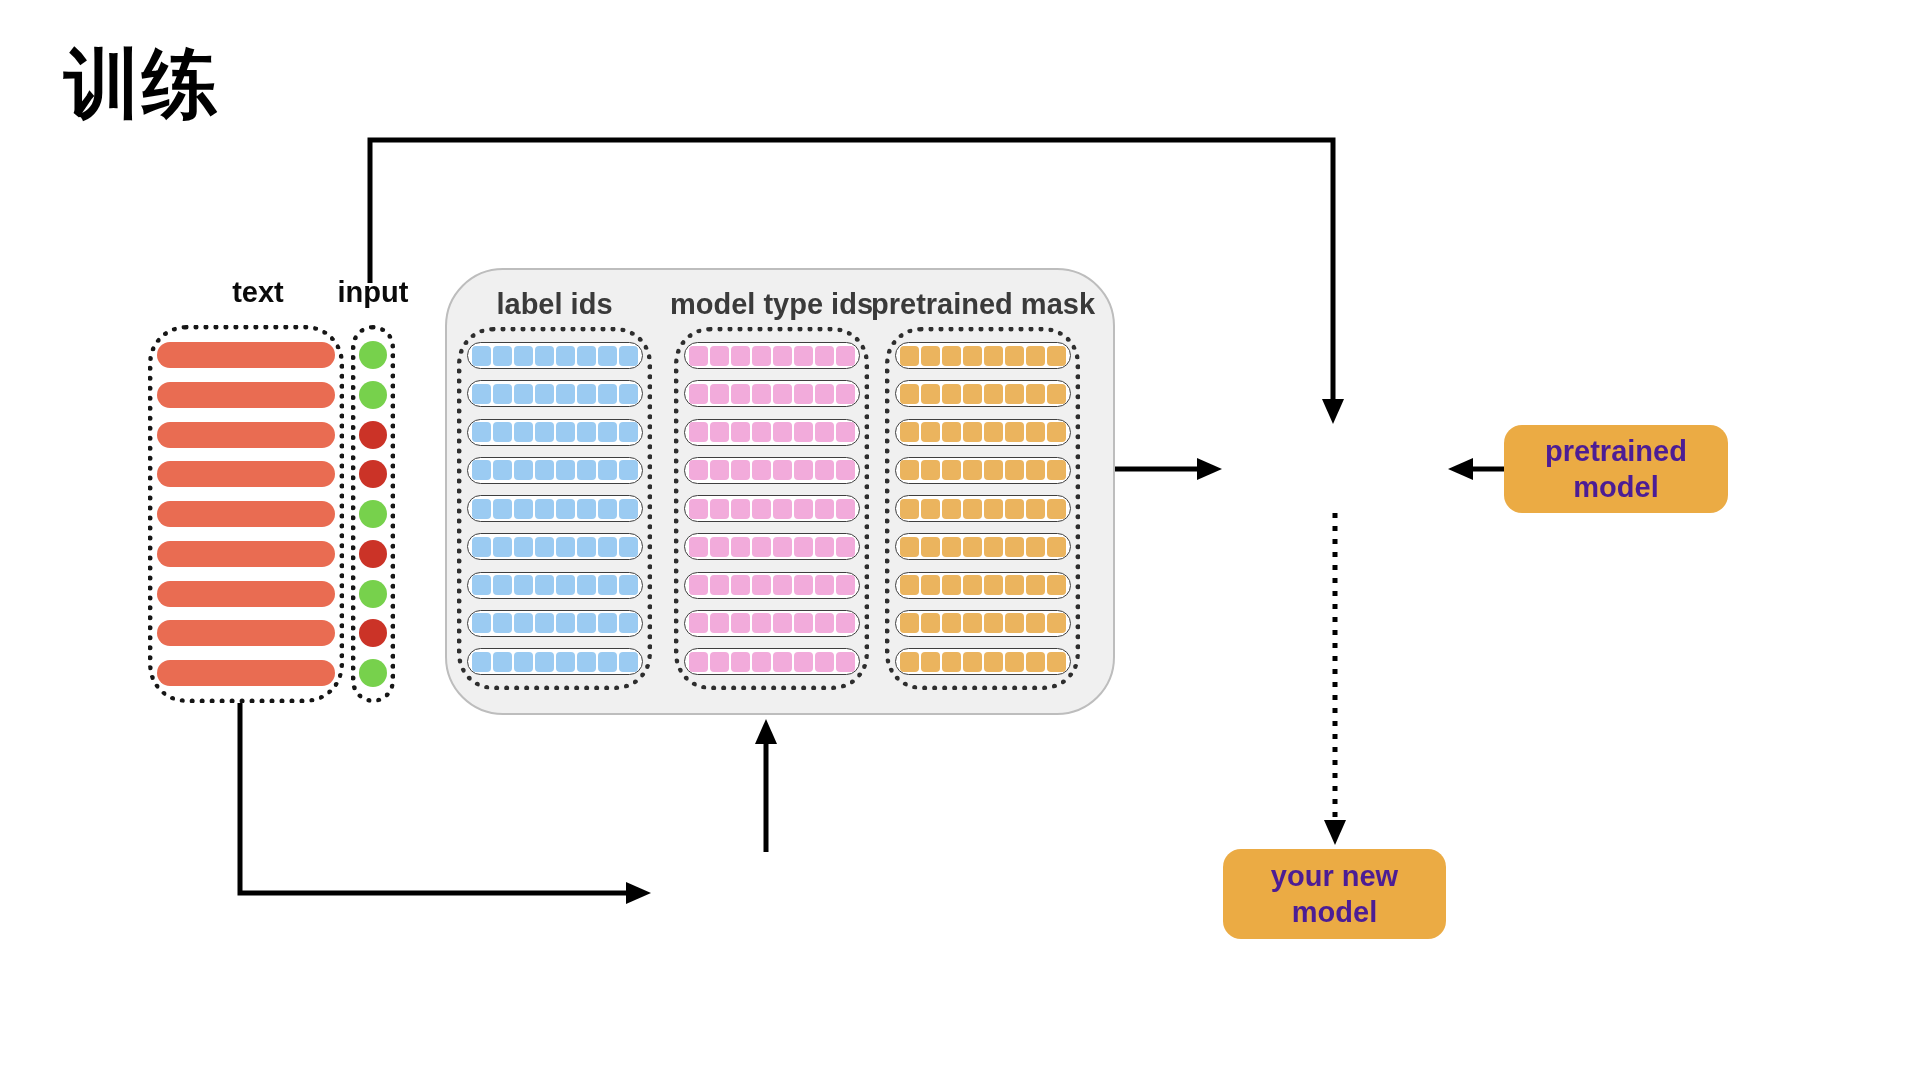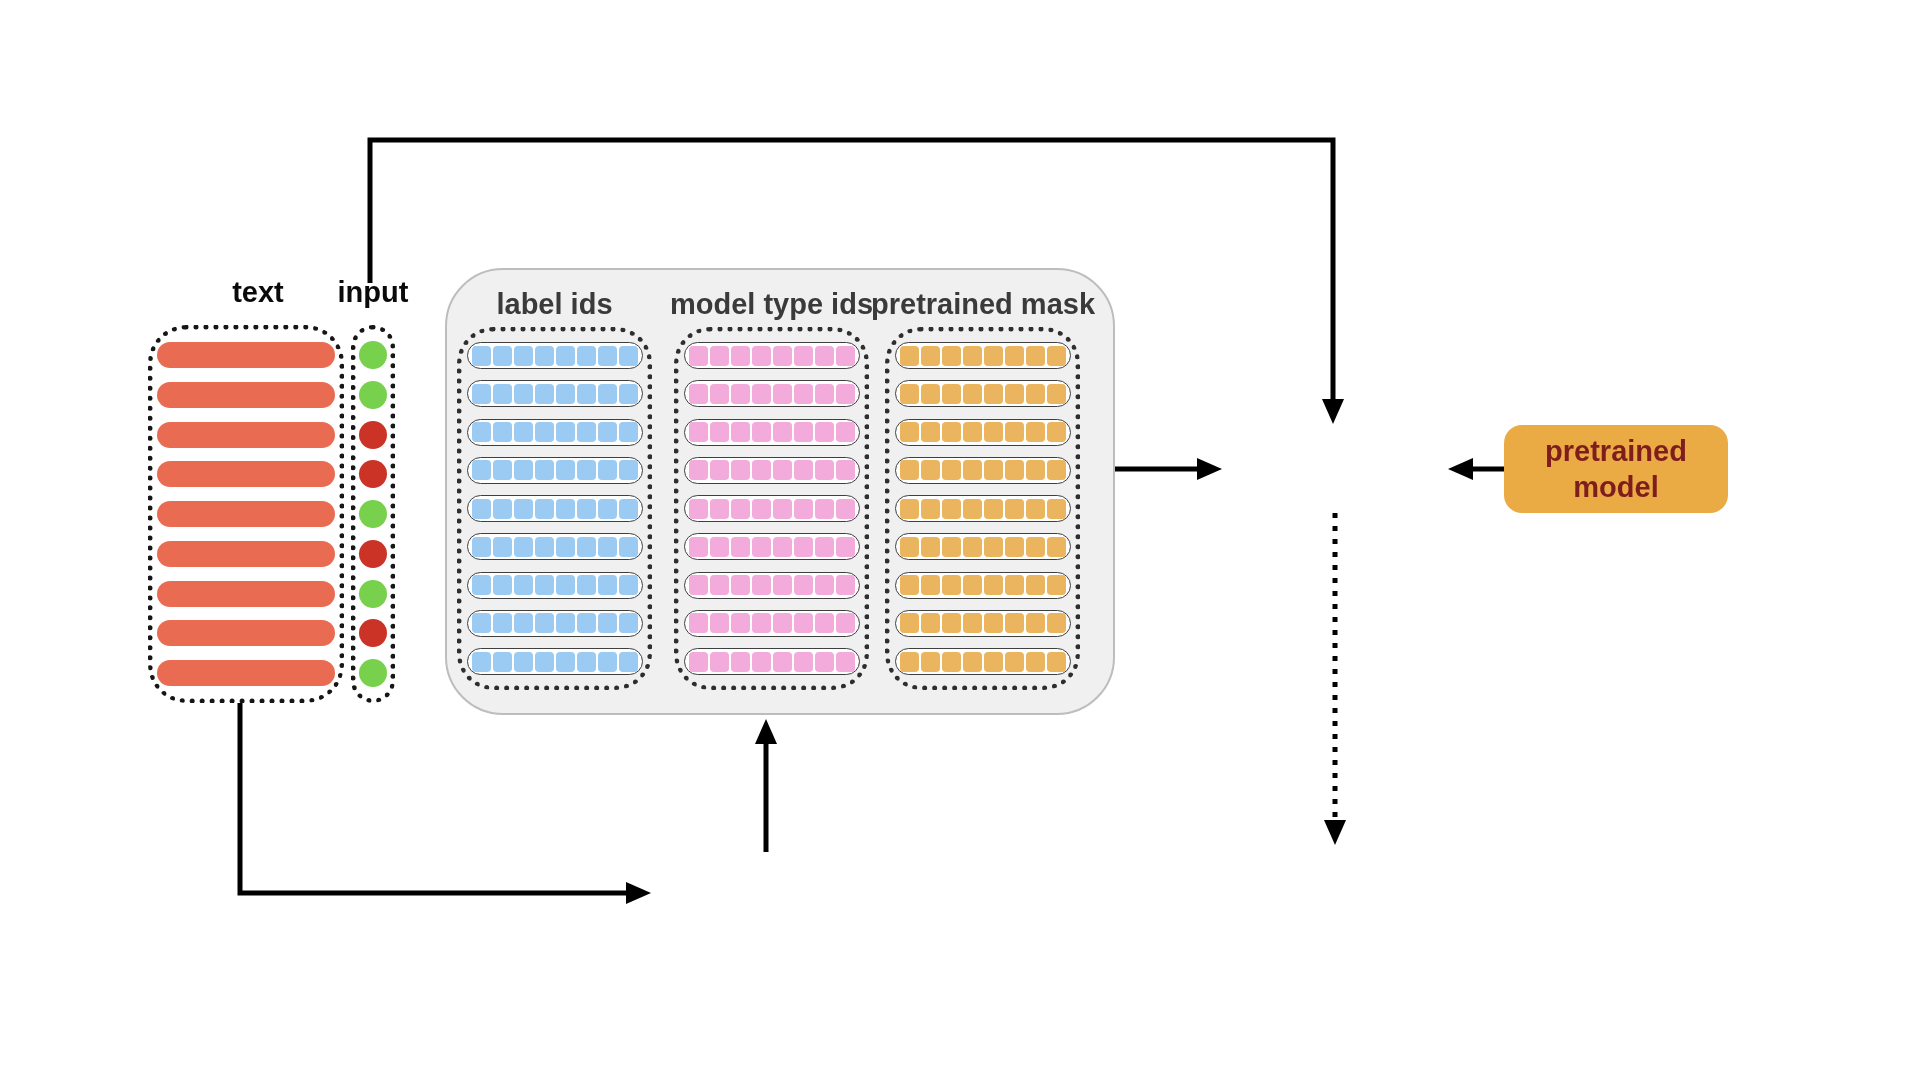--- a/index.html
+++ b/index.html
@@ -50,36 +50,37 @@
     box-sizing:border-box;display:flex;flex-direction:row;justify-content:center;
     align-items:center;gap:2px;flex:0 0 auto;
   }
   .tensor-square{width:19px;height:20px;border-radius:4px;flex:0 0 auto;}
   
   .node{
     position:absolute;border-radius:18px;display:flex;align-items:center;justify-content:center;
     text-align:center;font-weight:bold;box-sizing:border-box;line-height:1.25;
   }
   .node.blue{color:#ffffff;font-size:31px;}
-  .node.orange{color:#7f1d1d;font-size:29px;padding:0 16px;}
+  .node.orange{color:#4c1d95;font-size:29px;padding:0 16px;}
   #tokenizer{left:653px;top:852px;width:224px;height:86px;}
   #trainer{left:1223px;top:425px;width:224px;height:88px;}
   #pretrained-model{left:1504px;top:425px;width:224px;height:88px;}
   #your-new-model{left:1223px;top:849px;width:223px;height:90px;}
   
   #arrows{position:absolute;left:0;top:0;width:1920px;height:1080px;pointer-events:none;}
   #arrows .ln{stroke:#000;stroke-width:5;fill:none;}
   #arrows .hd{fill:#000;stroke:none;}
   #arrows .dot{stroke:#000;stroke-width:5;fill:none;stroke-dasharray:5 8;}
 </style>
 </head>
 <body>
 
 <div id="stage">
 
+  <div id="title">训练</div>
 
   <div id="text-header" class="col-header">text</div>
   <div id="label-header" class="col-header">input</div>
 
   <div id="text-box" class="dotted-box">
       <div class="text-bar" style="background: rgb(233, 108, 82);"></div>
       <div class="text-bar" style="background: rgb(233, 108, 82);"></div>
       <div class="text-bar" style="background: rgb(233, 108, 82);"></div>
       <div class="text-bar" style="background: rgb(233, 108, 82);"></div>
       <div class="text-bar" style="background: rgb(233, 108, 82);"></div>
@@ -386,20 +387,23 @@
               <span class="tensor-square" style="background: rgb(235, 180, 94);"></span>
             </div>
           </div>
         </div>
       </div>
   </div>
 
   <div id="pretrained-model" class="node orange" style="background: rgb(235, 171, 68);">
     <span>pretrained model</span>
   </div>
+  <div id="your-new-model" class="node orange" style="background: rgb(235, 171, 68);">
+    <span>your new model</span>
+  </div>
 
   <svg id="arrows" viewBox="0 0 1920 1080">
 
     <polyline class="ln" points="370,283 370,140 1333,140 1333,401"></polyline>
     <polygon class="hd" points="1333,424 1322,399 1344,399"></polygon>
 
     <polyline class="ln" points="240,703 240,893 627,893"></polyline>
     <polygon class="hd" points="651,893 626,882 626,904"></polygon>
 
     <line class="ln" x1="766" y1="852" x2="766" y2="742"></line>

